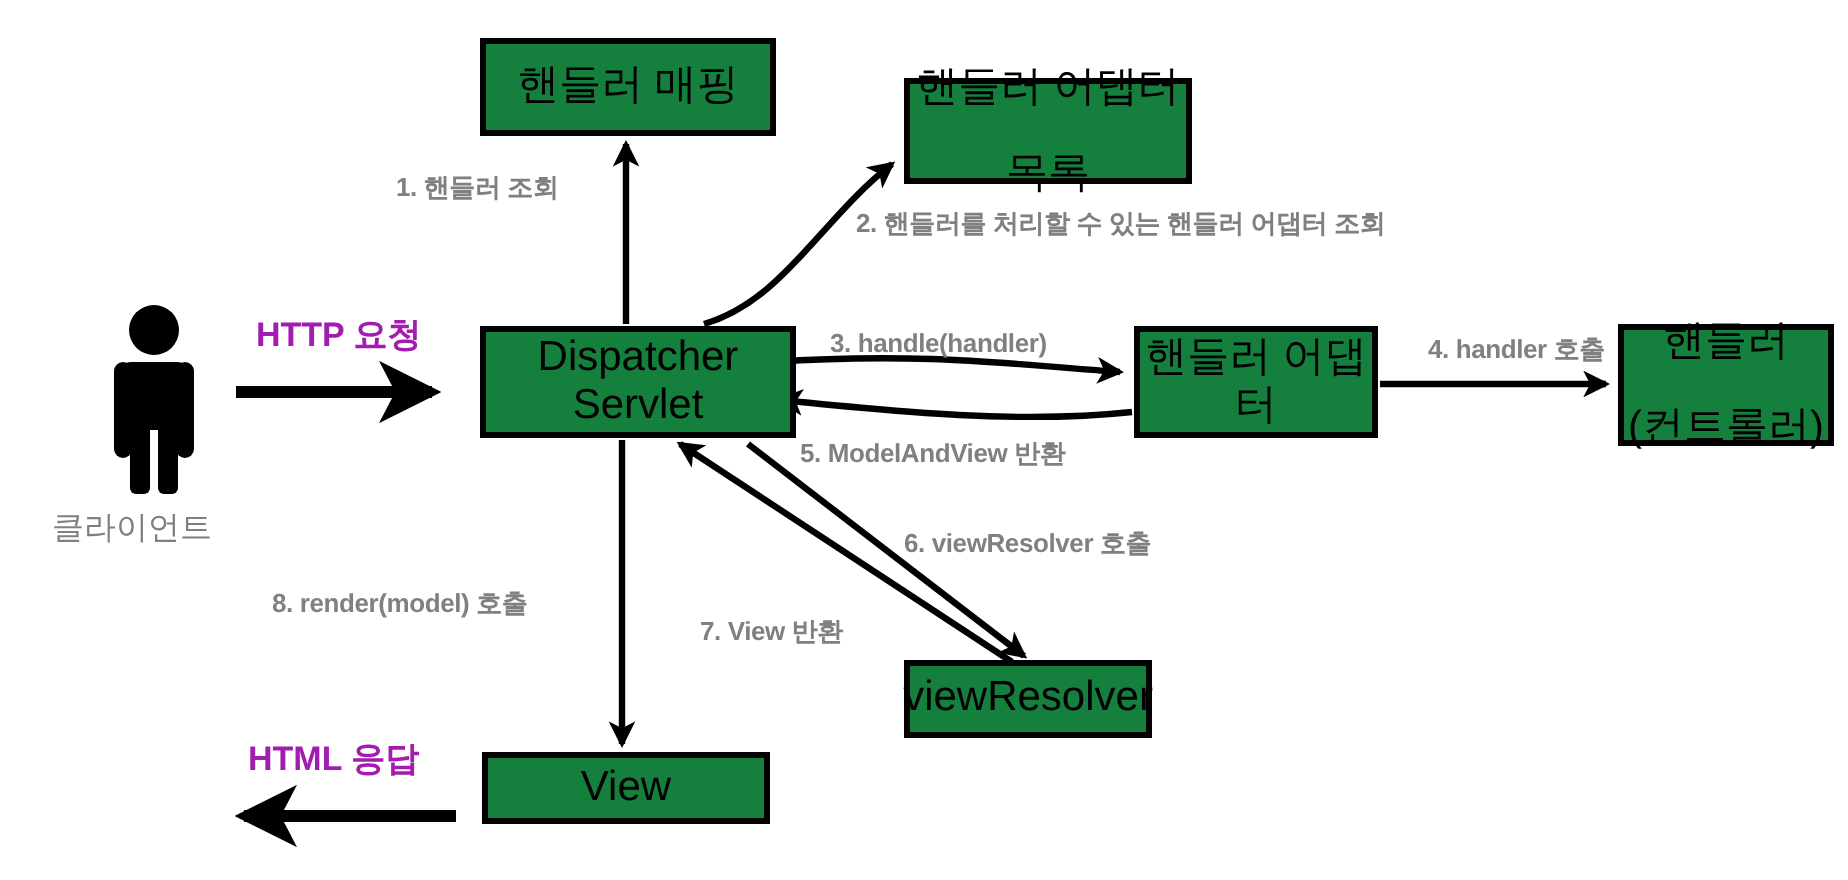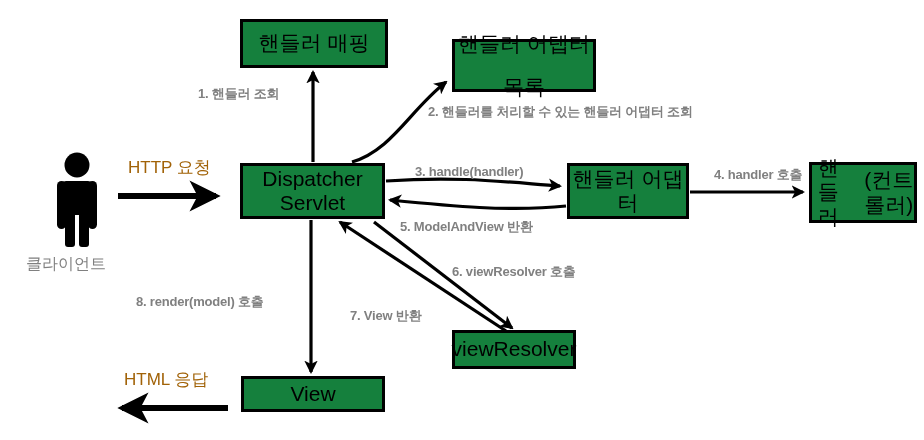--- a/index.html
+++ b/index.html
@@ -8,21 +8,21 @@
 
   .box{position:absolute;box-sizing:border-box;border:3px solid #000;background:#15803d;
        display:flex;align-items:center;justify-content:center;text-align:center;
        color:#000;font-weight:400;line-height:1.15;}
 
   .box-lg{font-size:21px;}
   .box-md{font-size:21px;gap:19px;}
 
   .lbl{position:absolute;color:#808080;font-weight:bold;font-size:13px;white-space:nowrap;
        letter-spacing:-0.2px;}
-  .lbl-plain{position:absolute;color:#a16207;font-weight:400;font-size:17px;white-space:nowrap;}
+  .lbl-plain{position:absolute;color:#a21caf;font-weight:700;font-size:17px;white-space:nowrap;}
   .lbl-actor{position:absolute;color:#808080;font-weight:400;font-size:16px;white-space:nowrap;}
 
   svg.overlay{position:absolute;left:0;top:0;width:924px;height:440px;pointer-events:none;}
 
   .actor{position:absolute;}
 </style>
 </head>
 <body>
 
 <div id="canvas">
@@ -72,30 +72,30 @@
 
   <div class="box box-lg" style="left:240px;top:19px;width:148px;height:49px;">
     <span>핸들러 매핑</span>
   </div>
 
   <div class="box box-md" style="left:452px;top:39px;width:144px;height:53px;flex-direction:column;">
     <span>핸들러 어댑터</span>
     <span>목록</span>
   </div>
 
-  <div class="box box-lg" style="left:240px;top:163px;width:145px;height:56px;flex-direction:column;">
+  <div class="box box-lg" style="left:240px;top:163px;width:158px;height:56px;flex-direction:column;">
     <span>Dispatcher</span>
     <span>Servlet</span>
   </div>
 
   <div class="box box-md" style="left:567px;top:163px;width:122px;height:56px;">
     <span>핸들러 어댑터</span>
   </div>
 
-  <div class="box box-md" style="left:809px;top:162px;width:108px;height:61px;flex-direction:row;">
+  <div class="box box-md" style="left:809px;top:162px;width:108px;height:61px;flex-direction:column;">
     <span>핸들러</span>
     <span>(컨트롤러)</span>
   </div>
 
   <div class="box box-lg" style="left:452px;top:330px;width:124px;height:39px;">
     <span>viewResolver</span>
   </div>
 
   <div class="box box-lg" style="left:241px;top:376px;width:144px;height:36px;">
     <span>View</span>

